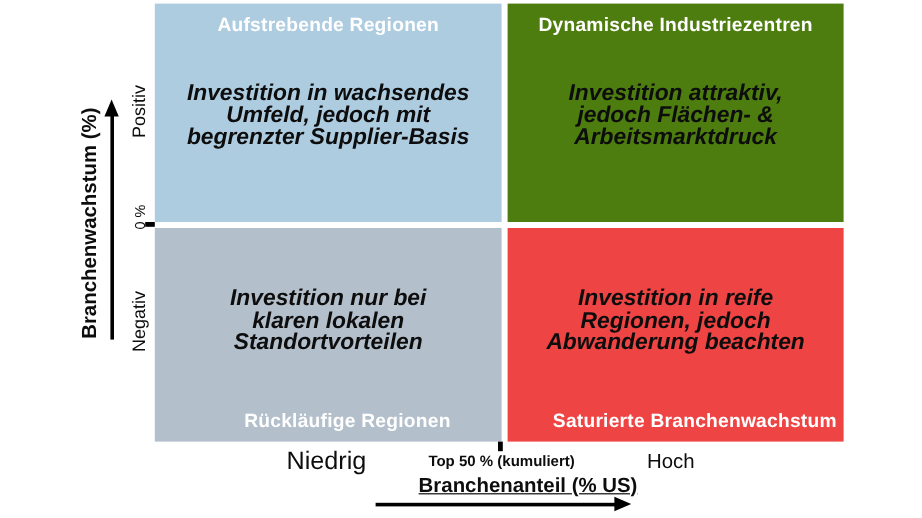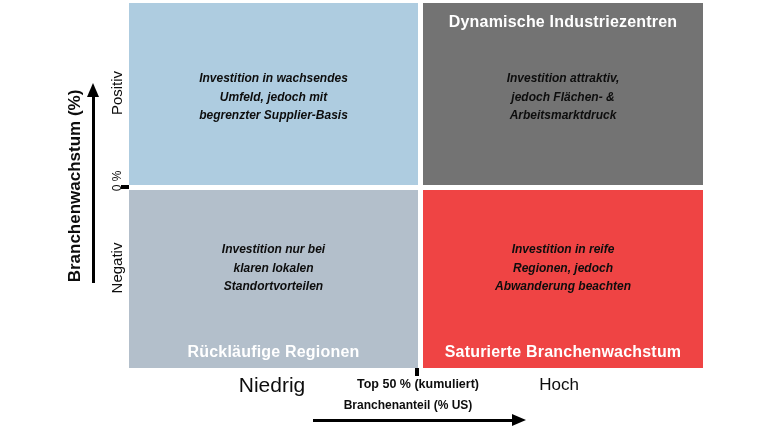--- a/index.html
+++ b/index.html
@@ -21,31 +21,31 @@
   .quad-title {
     position: absolute;
     left: 0; width: 100%;
     text-align: center;
     font-size: 16px;
     font-weight: bold;
     color: #ffffff;
     letter-spacing: 0.2px;
   }
   .quad-title.at-top    { top: 10px; }
-  .quad-title.at-bottom { bottom: 7px; }
+  .quad-title.at-bottom { bottom: 7px; padding-left: 16px; }
 
   .quad-body {
     position: absolute;
     inset: 0;
     display: flex;
     align-items: center;
     justify-content: center;
     text-align: center;
     white-space: pre-line;
-    font-size: 12px;
+    font-size: 19px;
     font-weight: bold;
     font-style: italic;
     line-height: 18.5px;
     color: #0d0d0d;
   }
   .quad-tl .quad-body, .quad-tr .quad-body { padding-top: 6px; }
   .quad-bl .quad-body, .quad-br .quad-body { padding-bottom: 22px; }
 
   
   .vtext {
@@ -92,21 +92,21 @@
   
   .htext {
     position: absolute;
     white-space: nowrap;
     transform: translate(-50%, -50%);
     color: #0d0d0d;
   }
   .x-low   { left: 272px; top: 385px; font-size: 21px; }
   .x-mid   { left: 418px; top: 384px; font-size: 12.5px; font-weight: bold; }
   .x-high  { left: 559px; top: 385px; font-size: 17px; }
-  .x-title { left: 408px; top: 405px; font-size: 12px; font-weight: bold; }
+  .x-title { left: 440px; top: 405px; font-size: 17px; font-weight: bold; text-decoration: underline; }
 
   .x-arrow-shaft {
     position: absolute;
     left: 313px; top: 419px;
     width: 200px; height: 3px;
     background: #000000;
   }
   .x-arrow-head {
     position: absolute;
     left: 512px; top: 414px;
@@ -115,26 +115,27 @@
     border-bottom: 6.5px solid transparent;
     border-left: 14px solid #000000;
   }
 </style>
 </head>
 <body>
 
 <div class="stage">
 
   <div class="quad quad-tl" style="background: rgb(174, 204, 224);">
+    <div class="quad-title at-top">Aufstrebende Regionen</div>
     <div class="quad-body">Investition in wachsendes
 Umfeld, jedoch mit
 begrenzter Supplier-Basis</div>
   </div>
 
-  <div class="quad quad-tr" style="background: #737373;">
+  <div class="quad quad-tr" style="background: #4d7c0f;">
     <div class="quad-title at-top">Dynamische Industriezentren</div>
     <div class="quad-body">Investition attraktiv,
 jedoch Flächen- &amp;
 Arbeitsmarktdruck</div>
   </div>
 
   <div class="quad quad-bl" style="background: rgb(179, 191, 203);">
     <div class="quad-body">Investition nur bei
 klaren lokalen
 Standortvorteilen</div>

